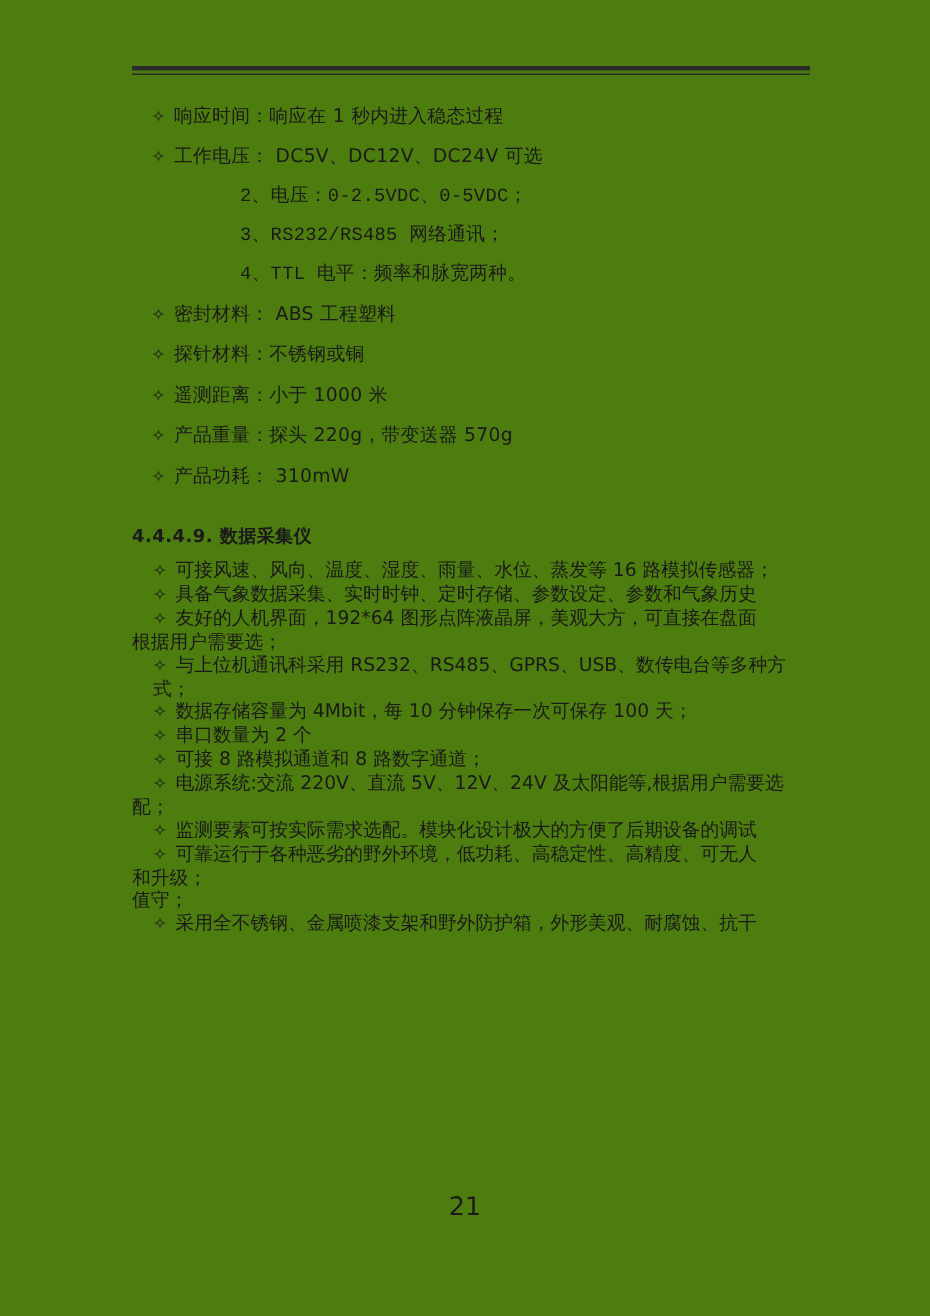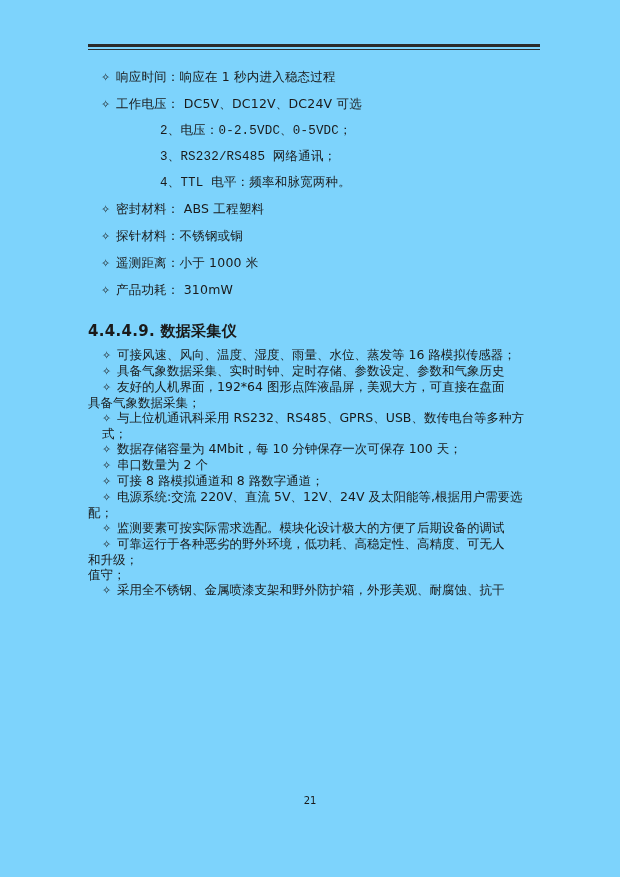--- a/index.html
+++ b/index.html
@@ -10,21 +10,21 @@
   body {
     width: 620px;
     height: 877px;
     overflow: hidden;
     font-family: "DejaVu Sans", "Liberation Sans", sans-serif;
   }
   .page {
     position: relative;
     width: 620px;
     height: 877px;
-    background: #7dd3fc;
+    background: #4d7c0f;
     box-sizing: border-box;
   }
   .content {
     position: absolute;
     left: 88px;
     top: 44px;
     width: 452px;
   }
   .top-rule {
     width: 452px;
@@ -53,21 +53,21 @@
     color: #1a1a1a;
   }
   .cont-line {
     padding-left: 72px;
     font-family: Liberation Mono, monospace;
   }
   .plain-line {
     padding-left: 0;
   }
   .heading {
-    font-size: 15px;
+    font-size: 12px;
     font-weight: bold;
     color: #1a1a1a;
     margin: 18px 0 6px 0;
     letter-spacing: 0.3px;
   }
   .para {
     font-size: 12.5px;
     line-height: 15px;
     color: #1a1a1a;
   }
@@ -79,21 +79,21 @@
   .para-indent {
     padding-left: 14px;
     text-indent: 0;
   }
   .pagenum {
     position: absolute;
     left: 0;
     right: 0;
     top: 795px;
     text-align: center;
-    font-size: 10px;
+    font-size: 17px;
     color: #1a1a1a;
   }
 </style>
 </head>
 <body>
 
 <div class="page">
   <div class="content">
 
     <div class="top-rule"></div>
@@ -103,30 +103,31 @@
     <div class="line bullet-line"><span class="dia">✧</span><span>工作电压： DC5V、DC12V、DC24V 可选</span></div>
 
 
     <div class="line cont-line"><span>2、电压：0-2.5VDC、0-5VDC；</span></div>
     <div class="line cont-line"><span>3、RS232/RS485 网络通讯；</span></div>
     <div class="line cont-line"><span>4、TTL 电平：频率和脉宽两种。</span></div>
 
     <div class="line bullet-line"><span class="dia">✧</span><span>密封材料： ABS 工程塑料</span></div>
     <div class="line bullet-line"><span class="dia">✧</span><span>探针材料：不锈钢或铜</span></div>
     <div class="line bullet-line"><span class="dia">✧</span><span>遥测距离：小于 1000 米</span></div>
+    <div class="line bullet-line"><span class="dia">✧</span><span>产品重量：探头 220g，带变送器 570g</span></div>
     <div class="line bullet-line"><span class="dia">✧</span><span>产品功耗： 310mW</span></div>
 
     <div class="heading">4.4.4.9.  数据采集仪</div>
 
     <div class="para para-indent"><span class="dia">✧</span><span>可接风速、风向、温度、湿度、雨量、水位、蒸发等 16 路模拟传感器；</span></div>
 
     <div class="para para-indent"><span class="dia">✧</span><span>具备气象数据采集、实时时钟、定时存储、参数设定、参数和气象历史</span></div>
 
     <div class="para para-indent"><span class="dia">✧</span><span>友好的人机界面，192*64 图形点阵液晶屏，美观大方，可直接在盘面</span></div>
-    <div class="para plain-line">具备气象数据采集；</div>
+    <div class="para plain-line">根据用户需要选；</div>
 
     <div class="para para-indent"><span class="dia">✧</span><span>与上位机通讯科采用 RS232、RS485、GPRS、USB、数传电台等多种方式；</span></div>
 
     <div class="para para-indent"><span class="dia">✧</span><span>数据存储容量为 4Mbit，每 10 分钟保存一次可保存 100 天；</span></div>
 
     <div class="para para-indent"><span class="dia">✧</span><span>串口数量为 2 个</span></div>
 
     <div class="para para-indent"><span class="dia">✧</span><span>可接 8 路模拟通道和 8 路数字通道；</span></div>
 
     <div class="para para-indent"><span class="dia">✧</span><span>电源系统:交流 220V、直流 5V、12V、24V 及太阳能等,根据用户需要选</span></div>

